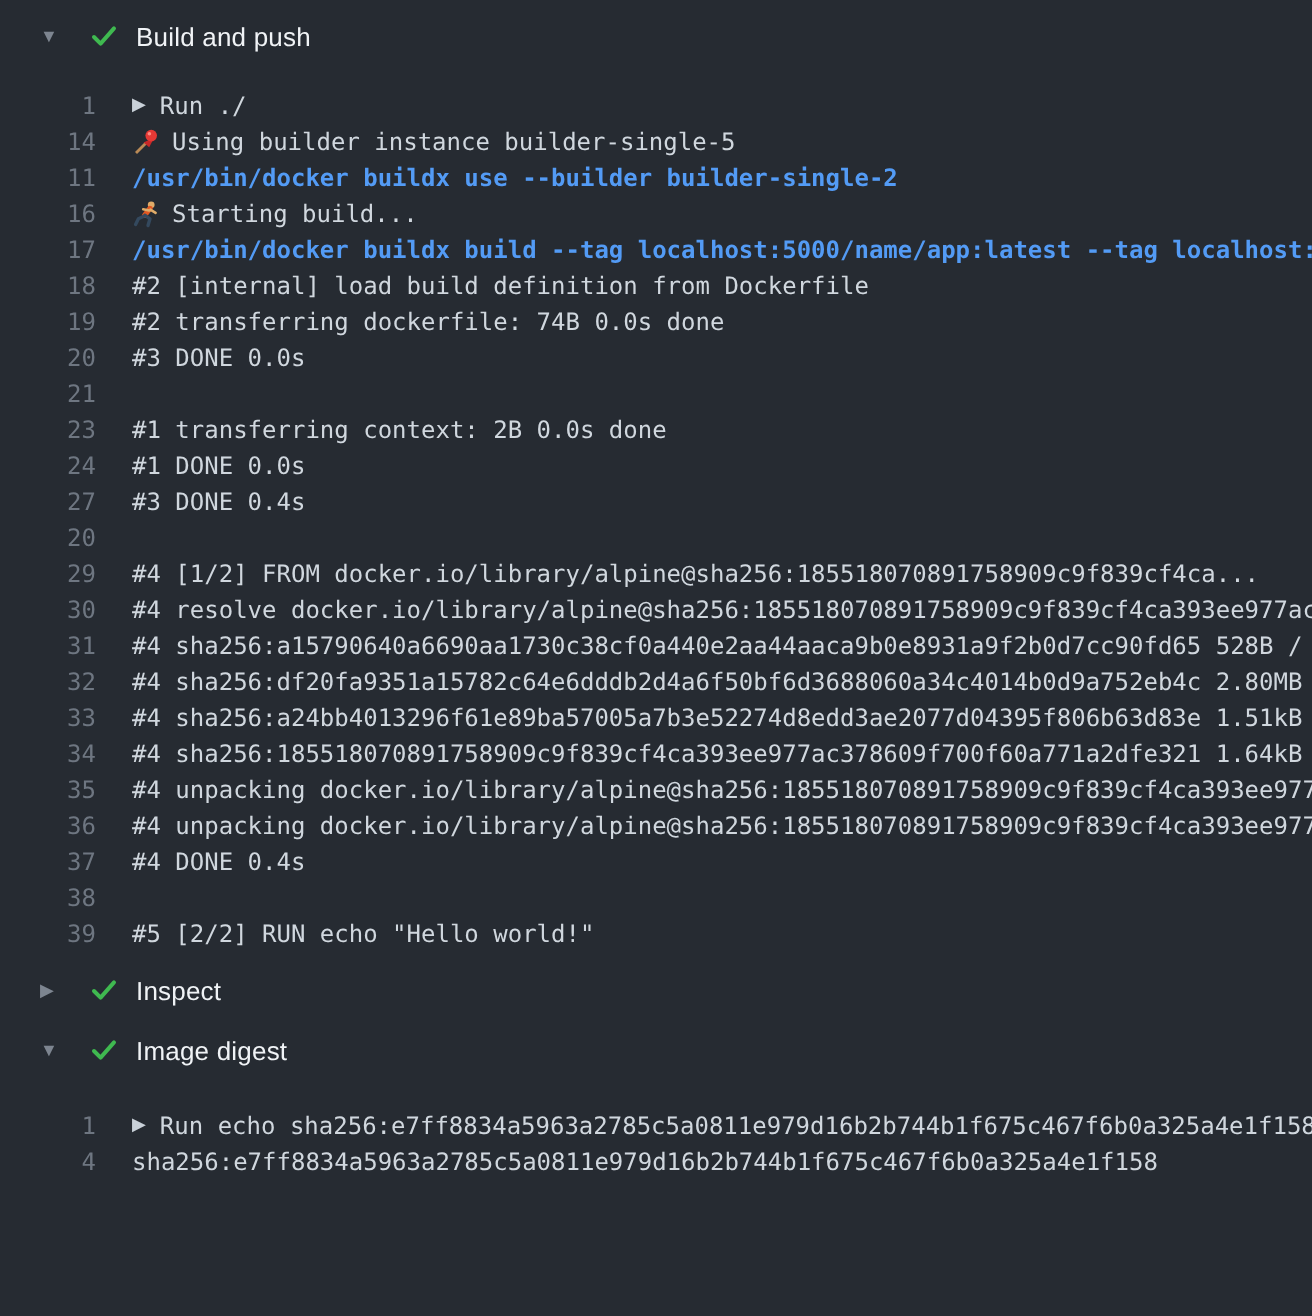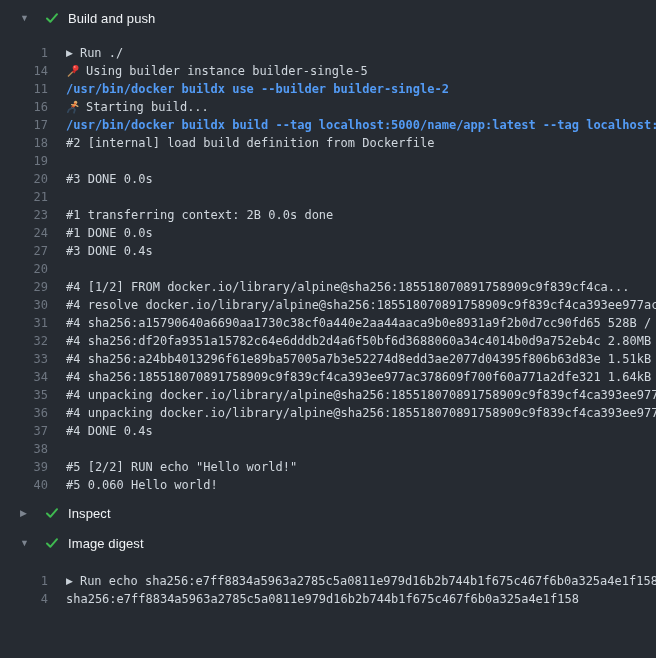--- a/index.html
+++ b/index.html
@@ -133,20 +133,21 @@
     
     
     
     <span class="ltext">#2 [internal] load build definition from Dockerfile</span>
   </div>
         <div class="log-line plain">
     <span class="lnum">19</span>
     
     
     
+    <span class="ltext">#2 transferring dockerfile: 74B 0.0s done</span>
   </div>
         <div class="log-line plain">
     <span class="lnum">20</span>
     
     
     
     <span class="ltext">#3 DONE 0.0s</span>
   </div>
         <div class="log-line plain">
     <span class="lnum">21</span>
@@ -252,27 +253,20 @@
     
     
     <span class="ltext"></span>
   </div>
         <div class="log-line plain">
     <span class="lnum">39</span>
     
     
     
     <span class="ltext">#5 [2/2] RUN echo "Hello world!"</span>
-  </div>
-        <div class="log-line plain">
-    <span class="lnum">40</span>
-    
-    
-    
-    <span class="ltext">#5 0.060 Hello world!</span>
   </div>
       </div>
   </div>
 
   <div class="section section-inspect">
     <div class="sec-header">
       <span class="tri">▶</span>
       <span class="check">
         <svg width="16" height="16" viewBox="0 0 16 16">
             <path d="M3 8.5 L6.3 11.8 L13 4.2" fill="none" stroke="#3fb950" stroke-width="2" stroke-linecap="round" stroke-linejoin="round"></path>

